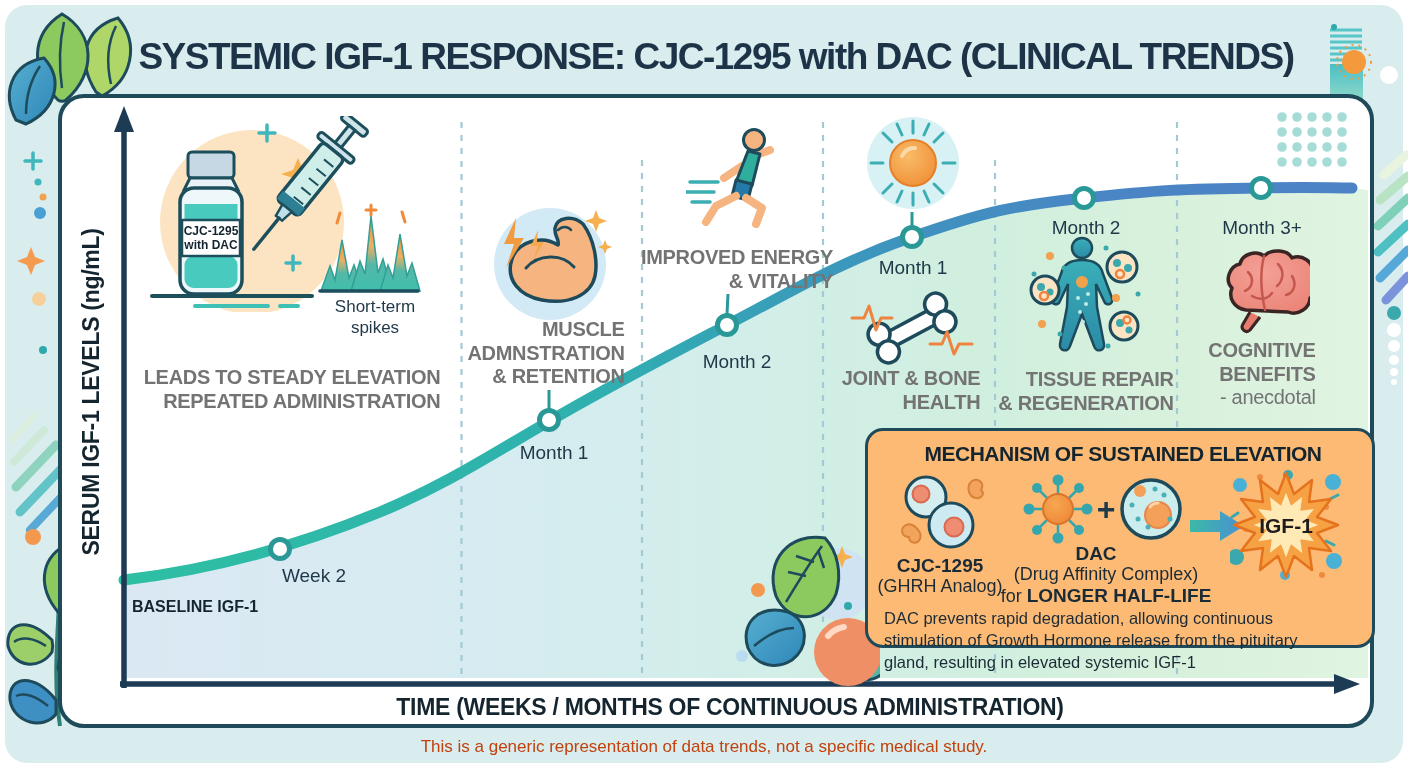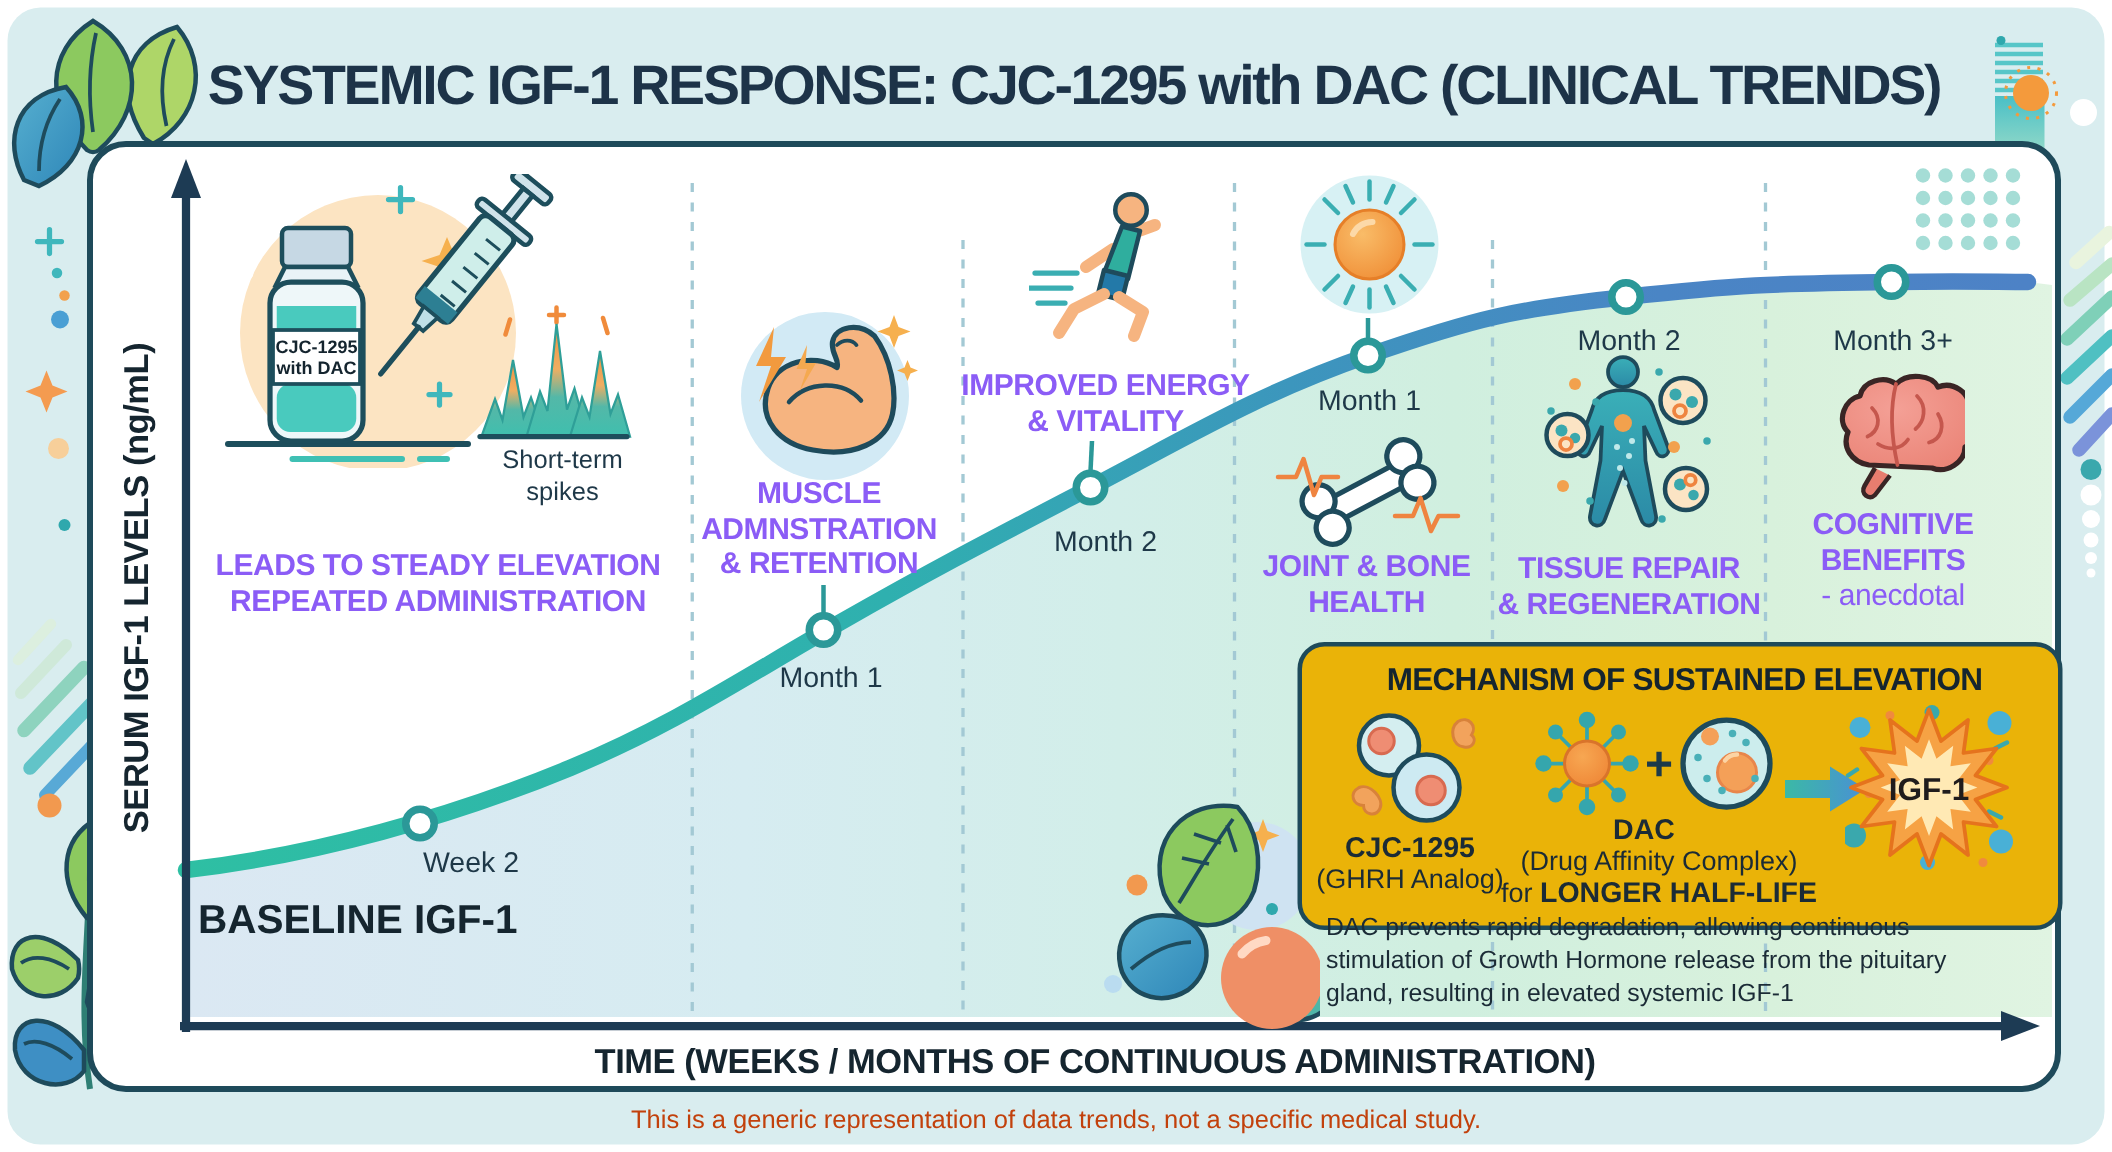--- a/index.html
+++ b/index.html
@@ -12,30 +12,30 @@
   .title{position:absolute;left:716px;top:36px;transform:translateX(-50%);
          white-space:nowrap;font-size:37px;font-weight:700;letter-spacing:-1.5px;
          color:#1d3348;}
   .card{position:absolute;left:58px;top:94px;width:1316px;height:634px;
         background:#ffffff;border:4px solid #1e4a5a;border-radius:26px;
         box-sizing:border-box;}
   .ylabel{position:absolute;left:91px;top:392px;transform:translate(-50%,-50%) rotate(-90deg);
           white-space:nowrap;font-size:23px;font-weight:700;letter-spacing:-0.3px;color:#15252f;}
   .xlabel{position:absolute;left:730px;top:694px;transform:translateX(-50%);
           white-space:nowrap;font-size:23px;font-weight:700;letter-spacing:-0.3px;color:#15252f;}
-  .sec-heading{position:absolute;transform:translateX(-50%);text-align:center;
-          font-size:20px;font-weight:700;line-height:23.5px;letter-spacing:-0.3px;color:#8b5cf6;}
+  .sec-heading{position:absolute;transform:translateX(-50%);text-align:right;
+          font-size:20px;font-weight:700;line-height:23.5px;letter-spacing:-0.3px;color:#737373;}
   .sec-note{font-weight:400;}
   .month-label{position:absolute;transform:translateX(-50%);font-size:19px;color:#1e3848;
           white-space:nowrap;}
-  .baseline-label{position:absolute;left:132px;top:598px;font-size:27px;font-weight:700;color:#15252f;}
+  .baseline-label{position:absolute;left:132px;top:598px;font-size:16px;font-weight:700;color:#15252f;}
   .spike-caption{position:absolute;left:375px;top:296px;transform:translateX(-50%);
           text-align:center;font-size:17px;line-height:21px;color:#1e3848;}
-  .mech-box{position:absolute;left:865px;top:428px;width:510px;height:192px;
-          background:#eab308;border:3.5px solid #1e4a5a;border-radius:18px;box-sizing:border-box;}
+  .mech-box{position:absolute;left:865px;top:428px;width:510px;height:220px;
+          background:#fdba74;border:3.5px solid #1e4a5a;border-radius:18px;box-sizing:border-box;}
   .mech-title{position:absolute;left:255px;top:11px;transform:translateX(-50%);
           white-space:nowrap;font-size:21px;font-weight:700;letter-spacing:-0.5px;color:#15252f;}
   .mech-label{position:absolute;transform:translateX(-50%);text-align:center;white-space:nowrap;
           font-size:18px;color:#1b2b36;line-height:21px;}
   .mech-name{font-size:19px;font-weight:700;}
   .mech-desc{position:absolute;left:256px;top:176px;transform:translateX(-50%);
           text-align:left;font-size:16.5px;line-height:22px;color:#1b2b36;width:480px;}
   .footer{position:absolute;left:704px;top:737px;transform:translateX(-50%);
           white-space:nowrap;font-size:17px;color:#c2410c;}
 </style>

